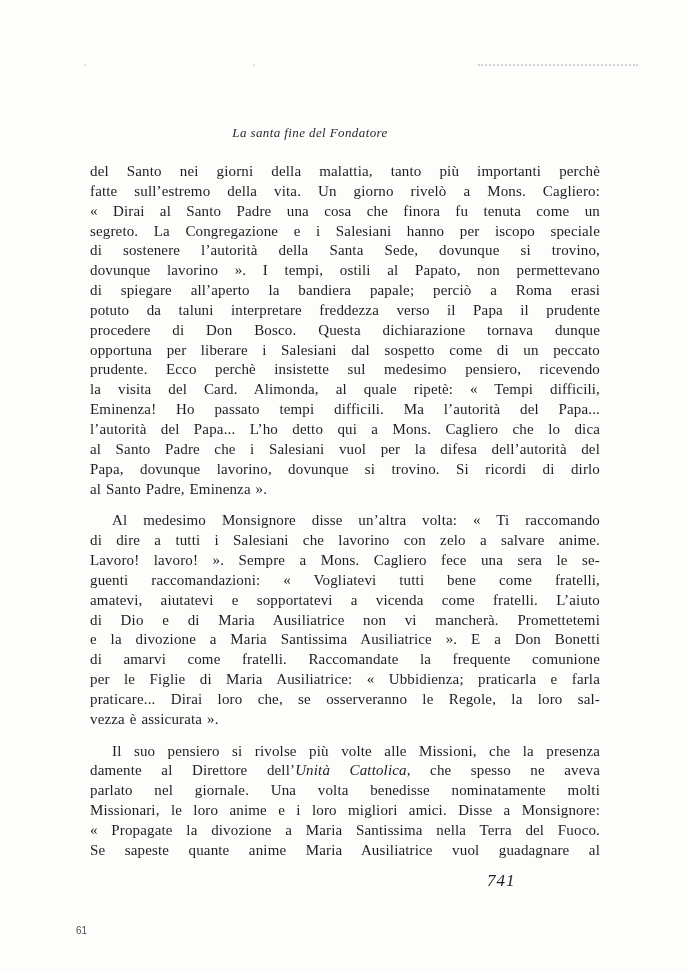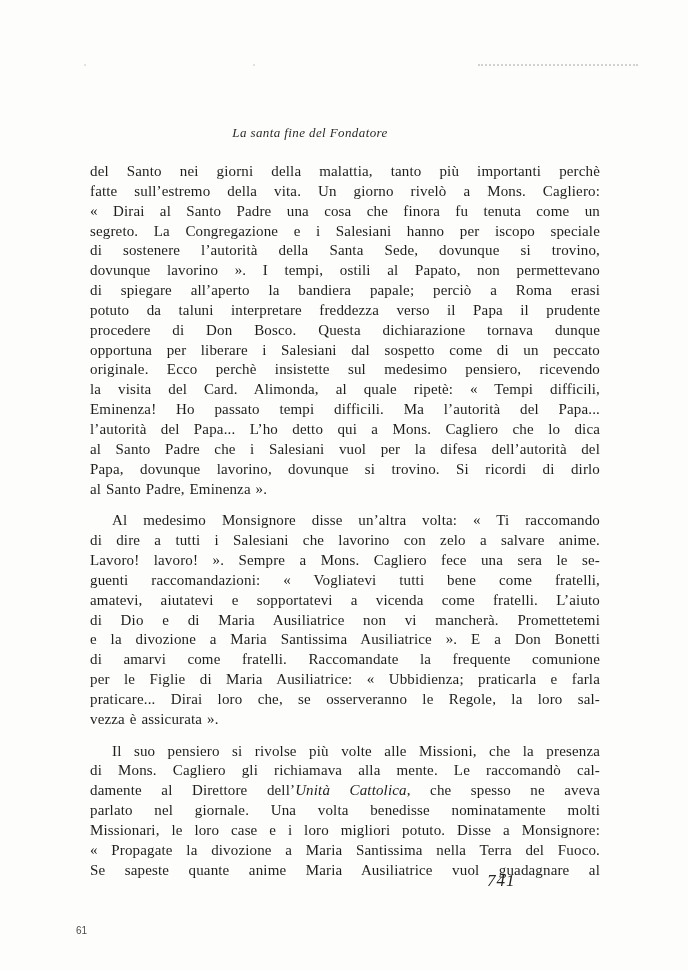--- a/index.html
+++ b/index.html
@@ -97,21 +97,21 @@
         <div class="line">del Santo nei giorni della malattia, tanto più importanti perchè</div>
         <div class="line">fatte sull’estremo della vita. Un giorno rivelò a Mons. Cagliero:</div>
         <div class="line">« Dirai al Santo Padre una cosa che finora fu tenuta come un</div>
         <div class="line">segreto. La Congregazione e i Salesiani hanno per iscopo speciale</div>
         <div class="line">di sostenere l’autorità della Santa Sede, dovunque si trovino,</div>
         <div class="line">dovunque lavorino ». I tempi, ostili al Papato, non permettevano</div>
         <div class="line">di spiegare all’aperto la bandiera papale; perciò a Roma erasi</div>
         <div class="line">potuto da taluni interpretare freddezza verso il Papa il prudente</div>
         <div class="line">procedere di Don Bosco. Questa dichiarazione tornava dunque</div>
         <div class="line">opportuna per liberare i Salesiani dal sospetto come di un peccato</div>
-        <div class="line">originale. Ecco perchè insistette sul medesimo pensiero, ricevendo</div>
+        <div class="line">prudente. Ecco perchè insistette sul medesimo pensiero, ricevendo</div>
         <div class="line">la visita del Card. Alimonda, al quale ripetè: « Tempi difficili,</div>
         <div class="line">Eminenza! Ho passato tempi difficili. Ma l’autorità del Papa...</div>
         <div class="line">l’autorità del Papa... L’ho detto qui a Mons. Cagliero che lo dica</div>
         <div class="line">al Santo Padre che i Salesiani vuol per la difesa dell’autorità del</div>
         <div class="line">Papa, dovunque lavorino, dovunque si trovino. Si ricordi di dirlo</div>
         <div class="line last">al Santo Padre, Eminenza ».</div>
       </div>
       <div class="paragraph">
         <div class="line indent">Al medesimo Monsignore disse un’altra volta: « Ti raccomando</div>
         <div class="line">di dire a tutti i Salesiani che lavorino con zelo a salvare anime.</div>
@@ -120,24 +120,23 @@
         <div class="line">amatevi, aiutatevi e sopportatevi a vicenda come fratelli. L’aiuto</div>
         <div class="line">di Dio e di Maria Ausiliatrice non vi mancherà. Promettetemi</div>
         <div class="line">e la divozione a Maria Santissima Ausiliatrice ». E a Don Bonetti</div>
         <div class="line">di amarvi come fratelli. Raccomandate la frequente comunione</div>
         <div class="line">per le Figlie di Maria Ausiliatrice: « Ubbidienza; praticarla e farla</div>
         <div class="line">praticare... Dirai loro che, se osserveranno le Regole, la loro sal-</div>
         <div class="line last">vezza è assicurata ».</div>
       </div>
       <div class="paragraph">
         <div class="line indent">Il suo pensiero si rivolse più volte alle Missioni, che la presenza</div>
-        <div class="line">di Mons. Cagliero gli richiamava alla mente. Le raccomandò cal-</div>
         <div class="line">damente al Direttore dell’<i>Unità Cattolica</i>, che spesso ne aveva</div>
         <div class="line">parlato nel giornale. Una volta benedisse nominatamente molti</div>
-        <div class="line">Missionari, le loro case e i loro migliori potuto. Disse a Monsignore:</div>
+        <div class="line">Missionari, le loro anime e i loro migliori amici. Disse a Monsignore:</div>
         <div class="line">« Propagate la divozione a Maria Santissima nella Terra del Fuoco.</div>
         <div class="line">Se sapeste quante anime Maria Ausiliatrice vuol guadagnare al</div>
       </div>
     </div>
 
   <div class="page-number">741</div>
 
   <div class="signature-mark">61</div>
 </div>
 

